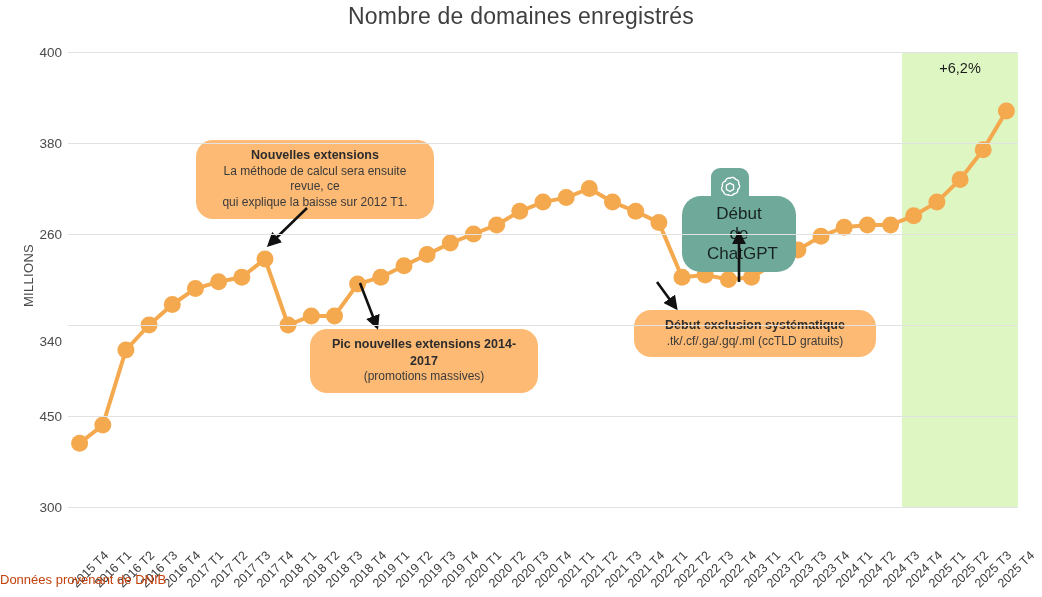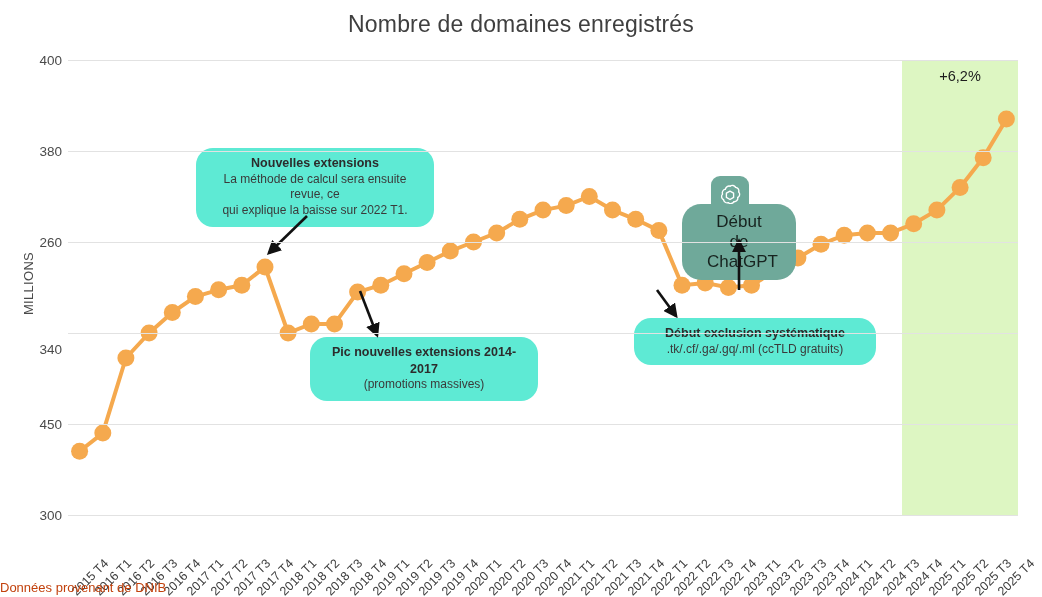--- a/index.html
+++ b/index.html
@@ -1,21 +1,21 @@
 <!DOCTYPE html>
 <html><head>
 <meta charset="utf-8">
 <style>
   html,body{margin:0;padding:0;}
   body{
     width:1042px;height:597px;background:#ffffff;
     font-family:"Liberation Sans", sans-serif;
     color:#3b3b3b;overflow:hidden;position:relative;
   }
-  #chart-root{position:absolute;left:0;top:8px;width:1042px;height:490px;}
+  #chart-root{position:absolute;left:0;top:0;width:1042px;height:490px;}
 
   .chart-title{
     position:absolute;left:0;top:3px;width:1042px;text-align:center;
     font-size:23px;color:#3f3f3f;font-weight:400;letter-spacing:.2px;
   }
 
   .y-axis-title{
     position:absolute;left:-22px;top:268px;width:100px;text-align:center;
     transform:rotate(-90deg);transform-origin:center center;
     font-size:13px;color:#4a4a4a;letter-spacing:.3px;
@@ -45,21 +45,21 @@
 
   .xtick{
     position:absolute;top:0;left:0;
     font-size:12.5px;color:#3c3c3c;white-space:nowrap;
     transform-origin:right top;
     transform:rotate(-45deg) translateX(-100%);
   }
   .xaxis{position:absolute;left:68px;top:512px;width:950px;height:70px;}
 
   .callout{
-    position:absolute;background:#5eead4;border-radius:17px;
+    position:absolute;background:#fdba74;border-radius:17px;
     padding:7px 13px 8px 13px;text-align:center;line-height:1.32;
     box-sizing:border-box;
   }
   .callout .c-title{font-size:12.5px;font-weight:bold;color:#2c2c2c;}
   .callout .c-sub{font-size:12px;color:#3a3a3a;}
 
   .chatgpt-badge{
     position:absolute;background:#6fa99a;border-radius:19px;
     padding:8px 25px;font-size:17px;font-weight:normal;color:#17231f;
     text-align:center;box-sizing:border-box;
@@ -181,21 +181,21 @@
       <div class="xtick" style="left: 853.732px; top: 4px;">2024 T4</div>
       <div class="xtick" style="left: 876.902px; top: 4px;">2025 T1</div>
       <div class="xtick" style="left: 900.073px; top: 4px;">2025 T2</div>
       <div class="xtick" style="left: 923.244px; top: 4px;">2025 T3</div>
       <div class="xtick" style="left: 946.415px; top: 4px;">2025 T4</div>
     </div>
 
   <div class="callout" id="anno-0" style="left:196px;top:140px;width:238px;">
     <div class="c-title">Nouvelles extensions</div>
     <div class="c-sub">La méthode de calcul sera ensuite revue, ce</div>
-    <div class="c-sub">qui explique la baisse sur 2022 T1.</div>
+    <div class="c-sub">qui explique la baisse sur 2012 T1.</div>
   </div>
 
   <div class="callout" id="anno-1" style="left:310px;top:329px;width:228px;">
     <div class="c-title">Pic nouvelles extensions 2014-2017</div>
     <div class="c-sub">(promotions massives)</div>
   </div>
 
   <div class="callout" id="anno-2" style="left:634px;top:310px;width:242px;">
     <div class="c-title">Début exclusion systématique</div>
     <div class="c-sub">.tk/.cf/.ga/.gq/.ml (ccTLD gratuits)</div>

